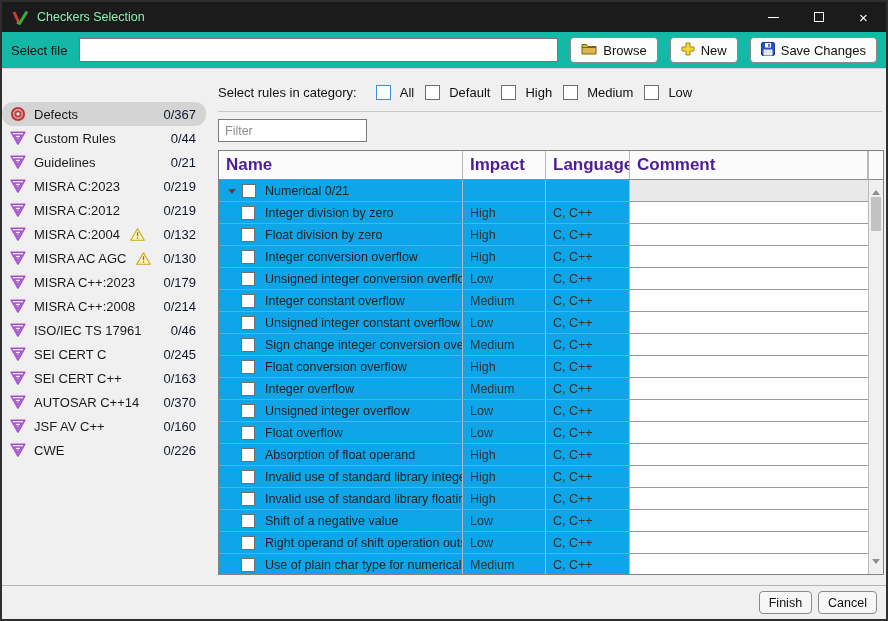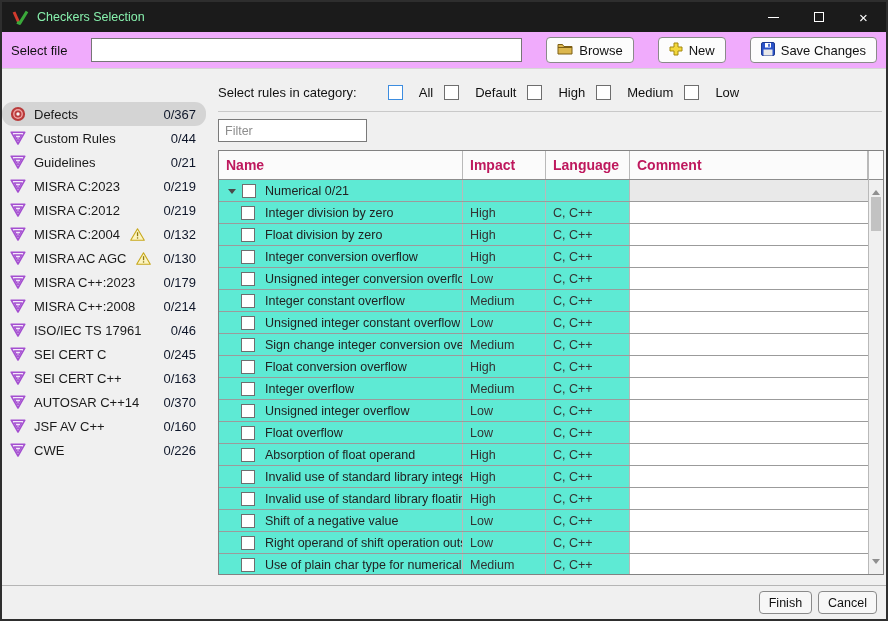--- a/index.html
+++ b/index.html
@@ -18,56 +18,56 @@
   .titlebar { height:30px; background:#1b1b1b; display:flex; align-items:center; flex:none; }
   .title-icon { margin:0 8px 0 9px; display:flex; }
   .title-text { color:#86efac; font-size:12.5px; }
   .win-controls { margin-left:auto; display:flex; height:100%; }
   .win-btn { width:45px; height:100%; display:flex; align-items:center; justify-content:center; color:#fff; }
   .glyph-min { width:11px; border-top:1px solid #ffffff; }
   .glyph-max { width:10px; height:10px; border:1px solid #ffffff; }
   .glyph-close { font-size:15px; line-height:1; }
 
   
-  .filebar { height:37px; background:#f0abfc; border-bottom:1px solid #d6d6d6; display:flex; align-items:center; padding:0 9px; gap:24px; flex:none; }
+  .filebar { height:37px; background:#14b8a6; border-bottom:1px solid #d6d6d6; display:flex; align-items:center; padding:0 9px; gap:12px; flex:none; }
   .filebar-label { font-size:13px; color:#111; white-space:nowrap; }
   .file-input { flex:1; height:24px; border:1px solid #767676; background:#fff; font-size:12.5px; padding:0 5px; outline:none; }
   .btn { height:26px; border:1px solid #8a8a8a; border-radius:4px; background:#fcfcfc; display:inline-flex; align-items:center; gap:6px; padding:4px 10px; font-size:13px; color:#111; white-space:nowrap; }
 
   
   .main { flex:1; display:flex; min-height:0; }
   .sidebar { width:204px; padding-top:33px; flex:none; }
   .sidebar-item { height:24px; display:flex; align-items:center; gap:8px; padding:0 10px 0 8px; font-size:13px; color:#1a1a1a; }
   .sidebar-item .count { margin-left:auto; color:#0f172a; }
   .sidebar-item.selected { background:#d4d4d4; border-radius:11px; }
   .sidebar-item .icon { display:flex; width:16px; justify-content:center; }
   .sidebar-item .warn { display:flex; margin-left:2px; }
 
   .content { flex:1; padding:16px 4px 0 12px; min-width:0; }
 
   .cat-row { display:flex; align-items:center; font-size:13px; color:#111; }
-  .cat-row .cat-caption { margin-right:20px; }
-  .cat-item { display:flex; align-items:center; gap:16px; margin-left:11px; cursor:default; }
+  .cat-row .cat-caption { margin-right:8px; }
+  .cat-item { display:flex; align-items:center; gap:9px; margin-left:11px; cursor:default; }
   .checkbox { width:15px; height:15px; border:1px solid #6e6e6e; background:#fff; flex:none; }
   .checkbox.focused { border:1px solid var(--focus-blue); }
   .checkbox.small { width:14px; height:14px; }
 
   .separator { height:1px; background:#c9c9c9; margin:11px 0 0 0; }
 
   .filter-input { margin-top:7px; width:149px; height:23px; border:1px solid #7a7a7a; background:#fff; font-size:12.5px; padding:8px 6px; outline:none; display:block; }
   .filter-input::placeholder { color:#8d8d8d; }
 
   
   .table { margin-top:8px; width:666px; height:425px; border:1px solid #828282; background:#ffffff; position:relative; }
   .thead { display:grid; grid-template-columns:244px 83px 84px 1fr 15px; height:29px; background:#fbfbfb; border-bottom:1px solid #8c8c8c; }
-  .th { display:flex; align-items:center; padding-left:7px; font-size:14px; font-weight:bold; color:#be185d; border-right:1px solid #b9b9b9; overflow:hidden; white-space:nowrap; }
+  .th { display:flex; align-items:center; padding-left:7px; font-size:17px; font-weight:bold; color:#4c1d95; border-right:1px solid #b9b9b9; overflow:hidden; white-space:nowrap; }
   .th.stub { border-right:none; padding:0; }
 
   .tbody { position:absolute; top:29px; left:0; right:15px; bottom:0; overflow:hidden; }
-  .row { display:grid; grid-template-columns:244px 83px 84px 1fr; height:22px; border-bottom:1px solid #9b9b9b; background:#5eead4; }
+  .row { display:grid; grid-template-columns:244px 83px 84px 1fr; height:22px; border-bottom:1px solid #9b9b9b; background:#0ea5e9; }
   .cell { display:flex; align-items:center; padding-left:7px; font-size:12.5px; color:#333; border-right:1px solid #b9b9b9; overflow:hidden; white-space:nowrap; }
   .cell.name { padding-left:0; color:#222; }
   .cell.comment { background:#ffffff; border-right:none; }
   .row.group .cell.comment { background:#e9e9e9; }
   .rule-indent { width:36px; flex:none; display:flex; justify-content:flex-end; }
   .rule-name { margin-left:10px; overflow:hidden; white-space:nowrap; }
   .expander { width:0; height:0; border:4px solid transparent; border-top:5px solid #4a4a4a; margin:5px 6px 0 9px; flex:none; }
   .group-label { margin-left:9px; }
 
   

